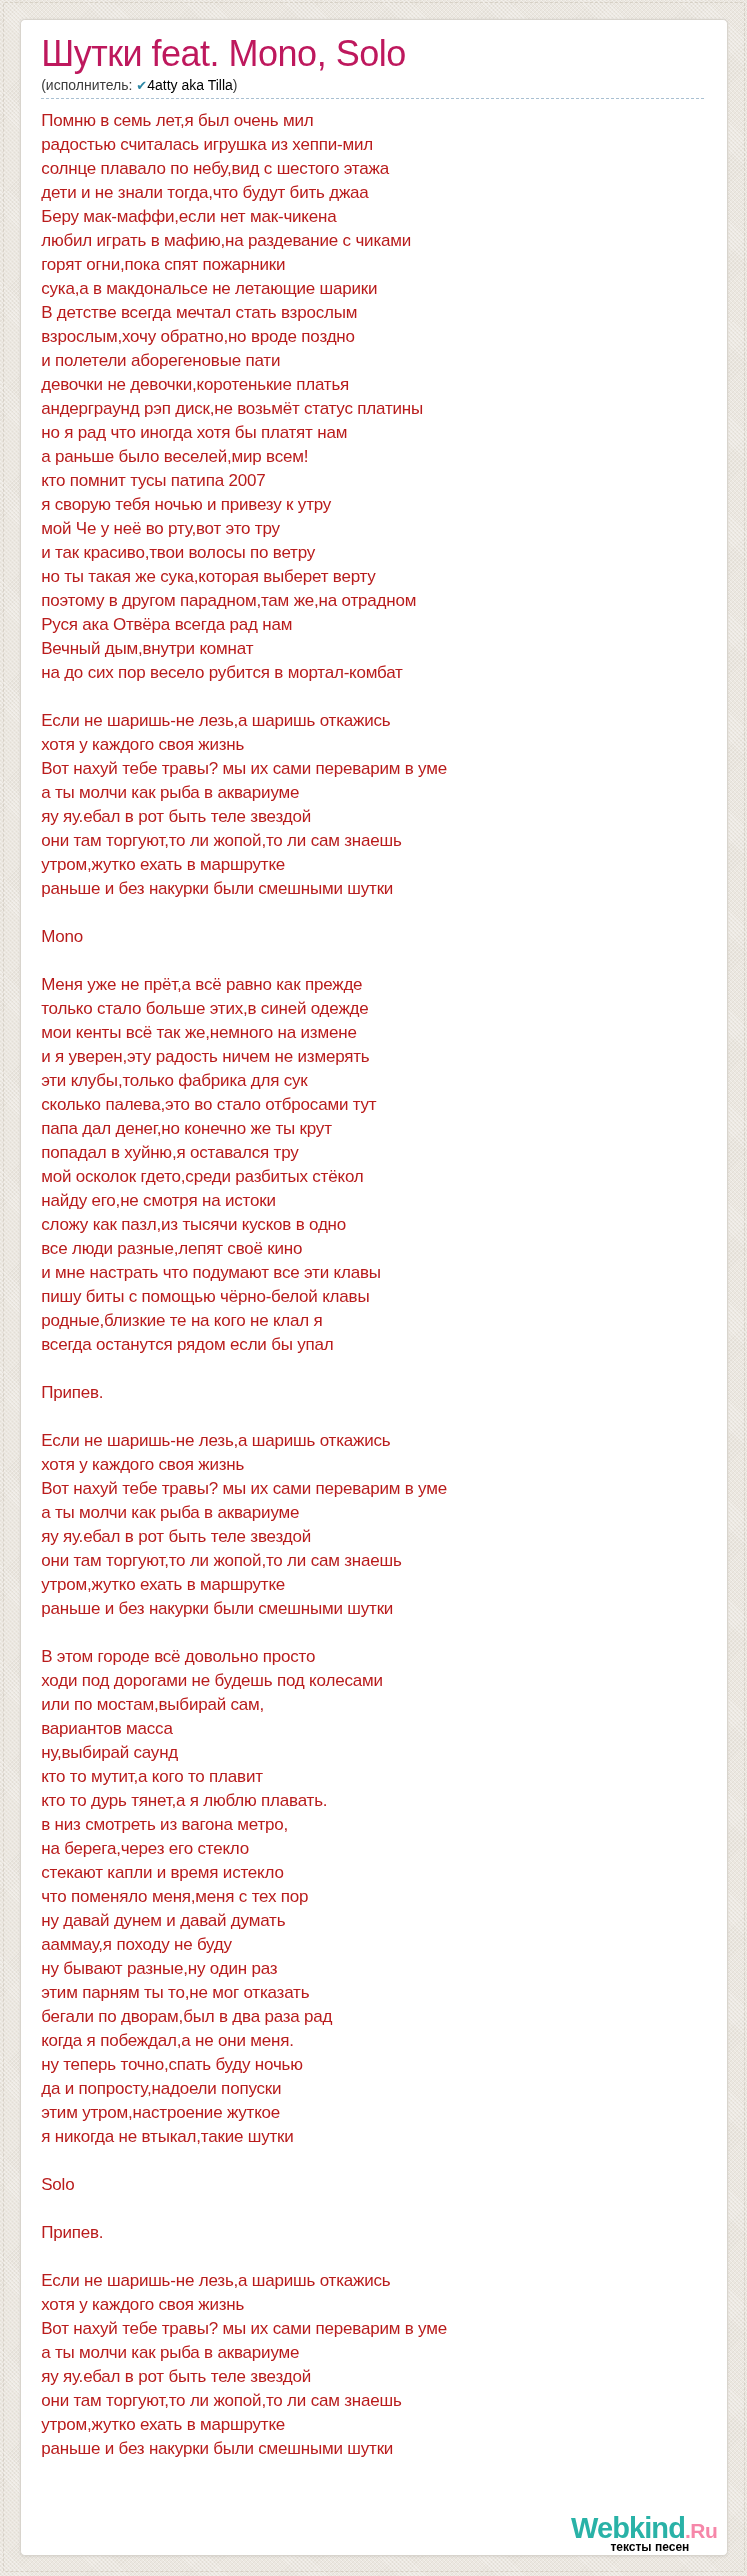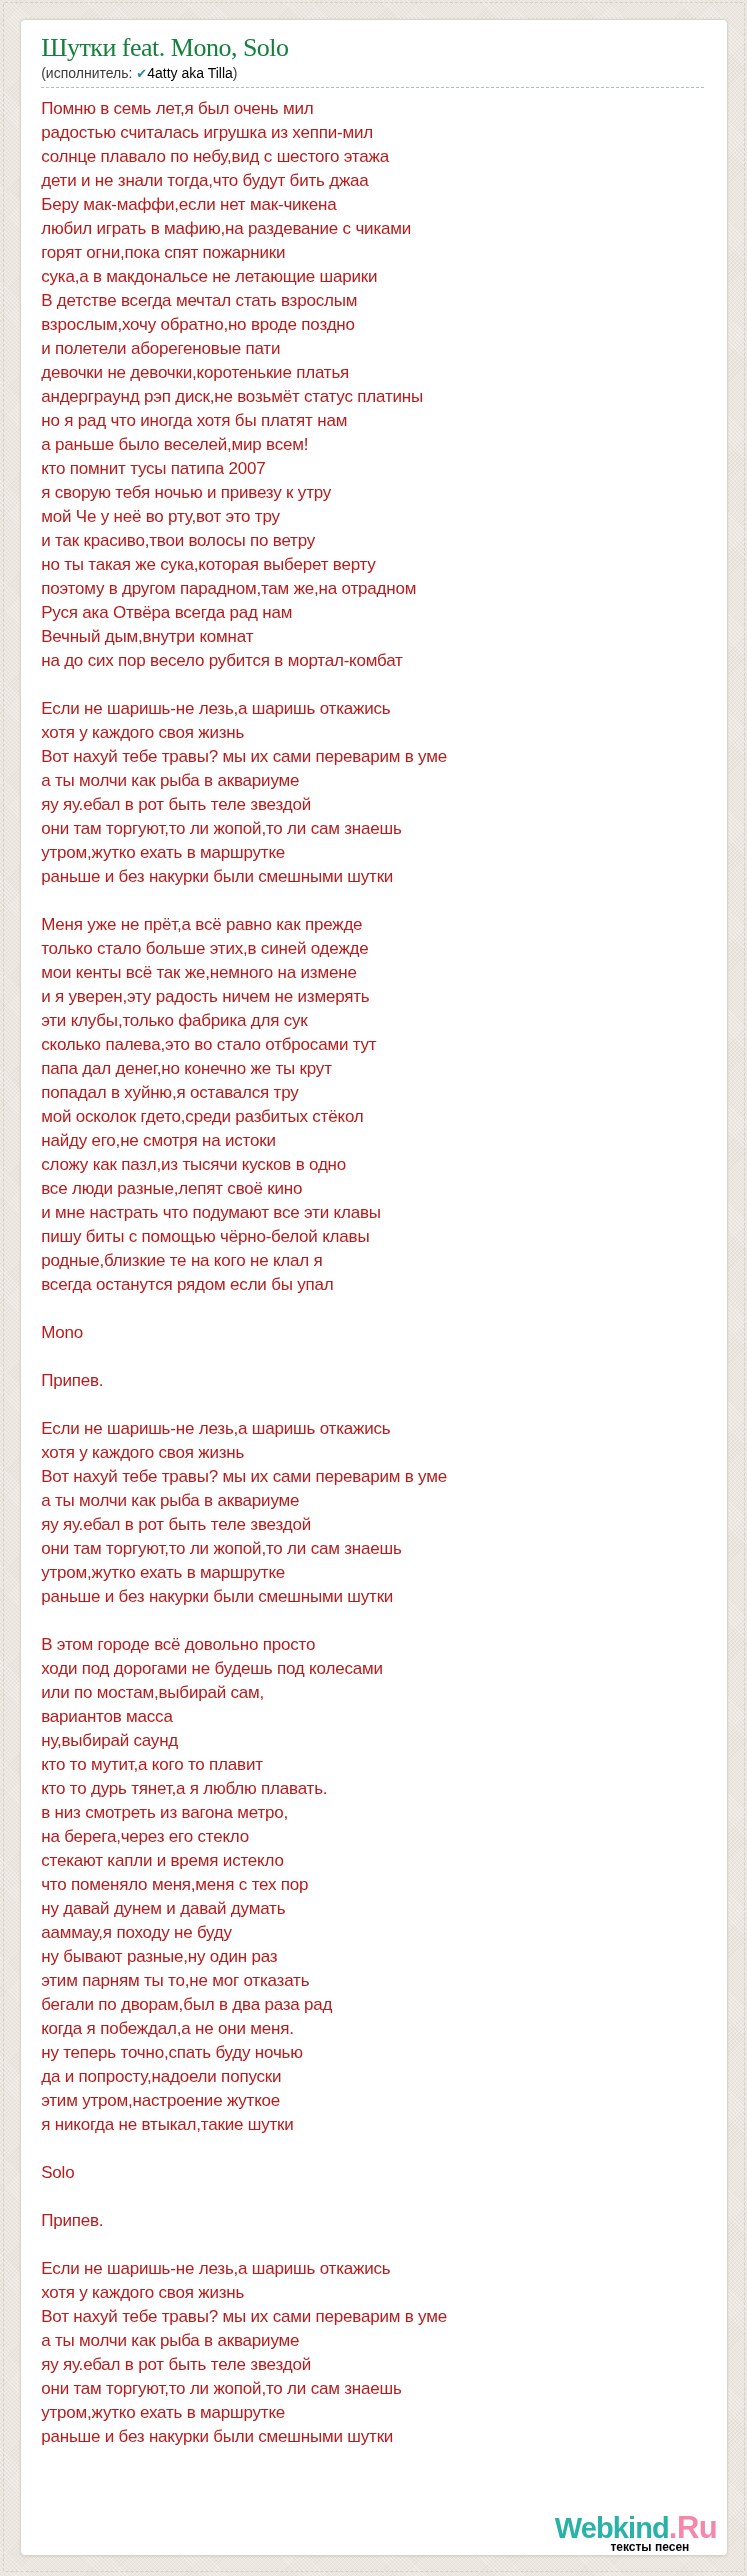--- a/index.html
+++ b/index.html
@@ -25,22 +25,22 @@
     position:absolute; left:19.6px; top:18.7px;
     width:708px; height:2537px;
     background:#ffffff;
     border:0.9px solid #d8d4cd;
     border-radius:4.7px;
     box-shadow:0 0.9px 2.8px rgba(0,0,0,.08);
     padding:13px 22.4px 0 20.6px;
   }
 
   .title {
-    font-size:26px; font-weight:400; letter-spacing:-0.5px;
-    color:#15803d; line-height:1.15;font-family:Liberation Serif, serif;
+    font-size:36px; font-weight:400; letter-spacing:-0.5px;
+    color:#be185d; line-height:1.15;
   }
 
   .artist-line { margin-top:2.8px; font-size:14px; color:#3c3c3c; }
   .artist-link { text-decoration:none; cursor:pointer; }
   .artist-link .check { color:#2b87a5; font-size:13px; }
   .artist-link .artist-name { color:#000000; }
 
   .separator { margin-top:5.6px; border-bottom:0.9px dashed #a9c0d2; height:0.9px; }
 
   .lyrics { margin-top:9.3px; color:#b91c1c; }
@@ -54,21 +54,21 @@
 
   .logo {
     position:absolute; right:9.3px; bottom:1.9px;
     text-decoration:none; cursor:pointer; text-align:right;
     line-height:1;
   }
   .logo-main {
     font-size:29px; font-weight:bold; color:#29b2a7; letter-spacing:-0.9px;
   }
   .logo-suffix {
-    font-size:31px; font-weight:bold; color:#f687a9; letter-spacing:-0.5px;
+    font-size:21px; font-weight:bold; color:#f687a9; letter-spacing:-0.5px;
   }
   .logo-tagline {
     display:block; margin-top:-1.9px; margin-right:28px;
     font-size:12px; font-weight:bold; color:#000000;
   }
 </style>
 </head>
 <body>
 
 <div id="page">
@@ -106,37 +106,37 @@
 Вечный дым,внутри комнат
 на до сих пор весело рубится в мортал-комбат</div>
         <div class="lyrics-section">Если не шаришь-не лезь,а шаришь откажись
 хотя у каждого своя жизнь
 Вот нахуй тебе травы? мы их сами переварим в уме
 а ты молчи как рыба в аквариуме
 яу яу.ебал в рот быть теле звездой
 они там торгуют,то ли жопой,то ли сам знаешь
 утром,жутко ехать в маршрутке
 раньше и без накурки были смешными шутки</div>
+        <div class="lyrics-section">Mono</div>
         <div class="lyrics-section">Меня уже не прёт,а всё равно как прежде
 только стало больше этих,в синей одежде
 мои кенты всё так же,немного на измене
 и я уверен,эту радость ничем не измерять
 эти клубы,только фабрика для сук
 сколько палева,это во стало отбросами тут
 папа дал денег,но конечно же ты крут
 попадал в хуйню,я оставался тру
 мой осколок гдето,среди разбитых стёкол
 найду его,не смотря на истоки
 сложу как пазл,из тысячи кусков в одно
 все люди разные,лепят своё кино
 и мне настрать что подумают все эти клавы
 пишу биты с помощью чёрно-белой клавы
 родные,близкие те на кого не клал я
 всегда останутся рядом если бы упал</div>
-        <div class="lyrics-section">Mono</div>
         <div class="lyrics-section">Припев.</div>
         <div class="lyrics-section">Если не шаришь-не лезь,а шаришь откажись
 хотя у каждого своя жизнь
 Вот нахуй тебе травы? мы их сами переварим в уме
 а ты молчи как рыба в аквариуме
 яу яу.ебал в рот быть теле звездой
 они там торгуют,то ли жопой,то ли сам знаешь
 утром,жутко ехать в маршрутке
 раньше и без накурки были смешными шутки</div>
         <div class="lyrics-section">В этом городе всё довольно просто

